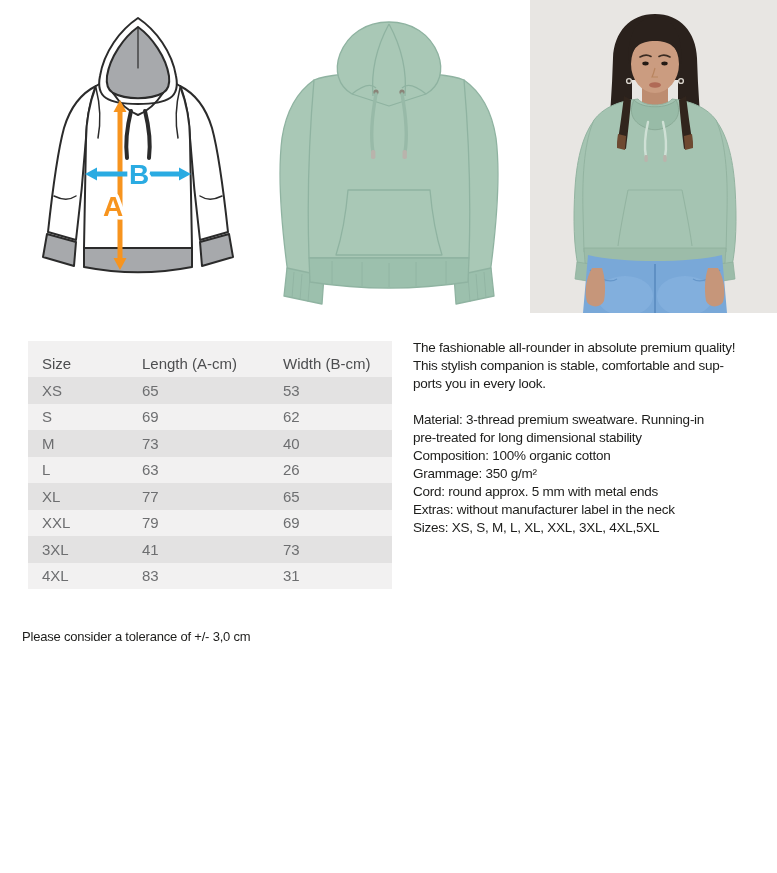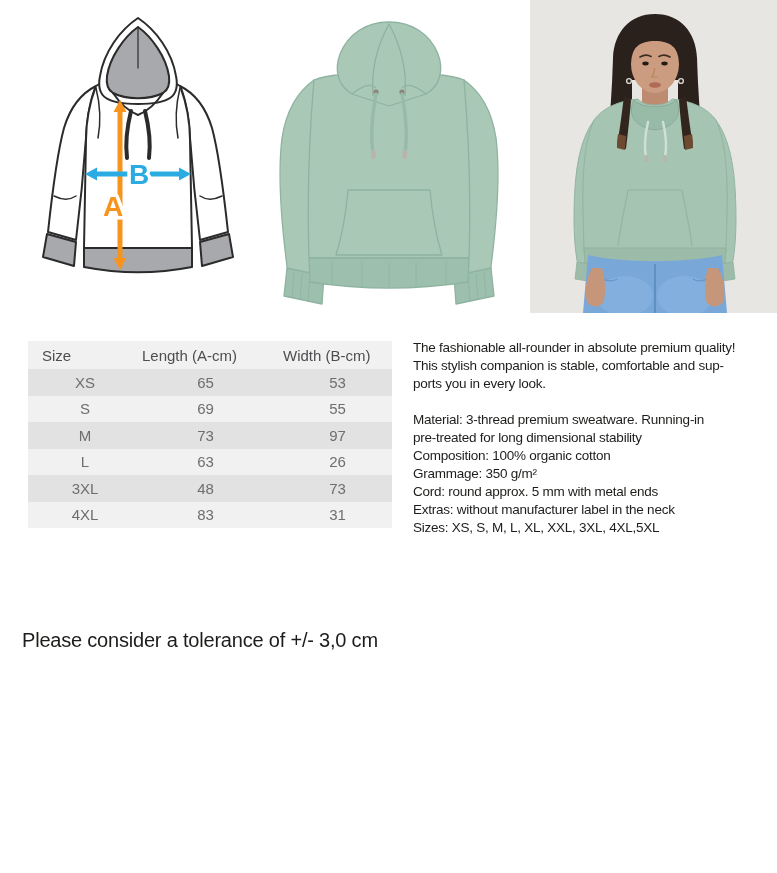--- a/index.html
+++ b/index.html
@@ -17,31 +17,31 @@
   #model-svg{left:530px;top:0px;}
 
   
   .size-table{
     position:absolute;left:28px;top:341px;width:364px;
     border-collapse:collapse;table-layout:fixed;
     font-size:15px;
   }
   .size-table th{
     background:#f2f1f1;color:#4d4e50;font-weight:normal;
-    text-align:left;height:28px;padding:0 0 0 14px;
+    text-align:left;height:28px;padding:8px 0 0 14px;
   }
   .size-table td{
-    color:#6d6e70;height:26.5px;padding:0 0 0 14px;text-align:center;
+    color:#6d6e70;height:26.5px;padding:0 0 0 14px;
   }
   .size-table tbody tr:nth-child(odd) td{background:#e3e2e2;}
   .size-table tbody tr:nth-child(even) td{background:#f2f1f1;}
 
   .tolerance{
     position:absolute;left:22px;top:629px;
-    font-size:20px;letter-spacing:-0.2px;color:#1d1d1b;
+    font-size:13px;letter-spacing:-0.2px;color:#1d1d1b;
   }
 
   
   .description{
     position:absolute;left:413px;top:339px;width:356px;
     font-size:13.5px;line-height:18px;letter-spacing:-0.25px;color:#1d1d1b;
   }
   .description p{margin:0 0 18px 0;white-space:pre-line;}
 
   svg text.ab-label{
@@ -215,35 +215,45 @@
     </thead>
     <tbody>
       <tr>
         <td>XS</td>
         <td>65</td>
         <td>53</td>
       </tr>
       <tr>
         <td>S</td>
         <td>69</td>
-        <td>55</td>
+        <td>62</td>
       </tr>
       <tr>
         <td>M</td>
         <td>73</td>
-        <td>97</td>
+        <td>40</td>
       </tr>
       <tr>
         <td>L</td>
         <td>63</td>
         <td>26</td>
       </tr>
       <tr>
+        <td>XL</td>
+        <td>77</td>
+        <td>65</td>
+      </tr>
+      <tr>
+        <td>XXL</td>
+        <td>79</td>
+        <td>69</td>
+      </tr>
+      <tr>
         <td>3XL</td>
-        <td>48</td>
+        <td>41</td>
         <td>73</td>
       </tr>
       <tr>
         <td>4XL</td>
         <td>83</td>
         <td>31</td>
       </tr>
     </tbody>
   </table>
 

